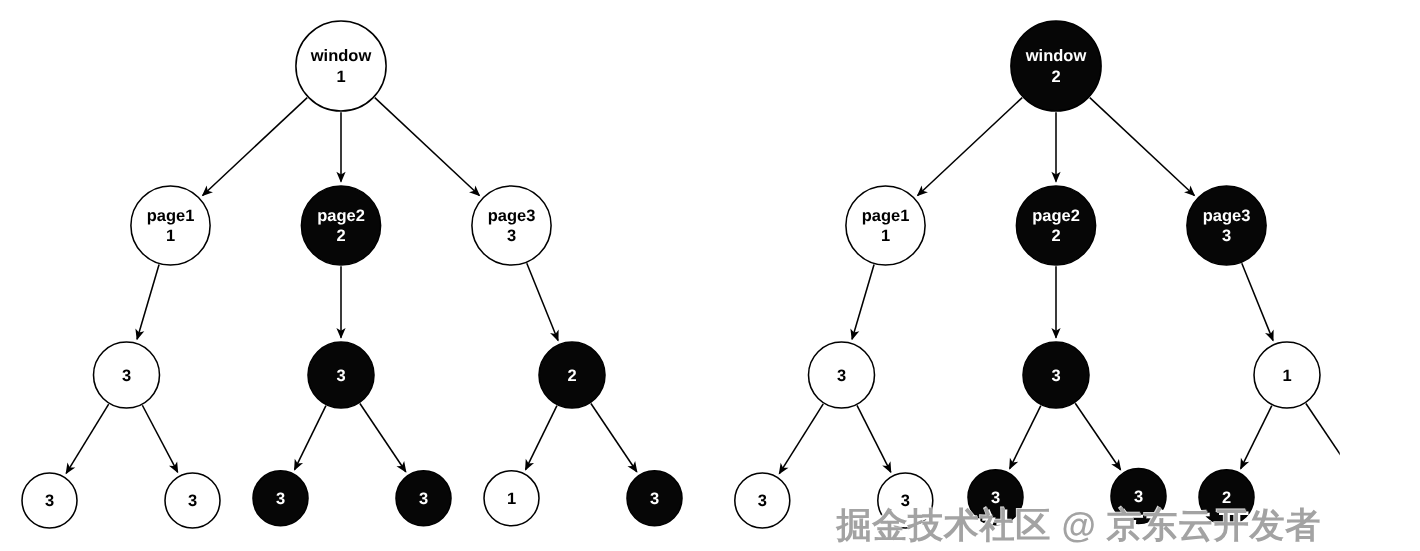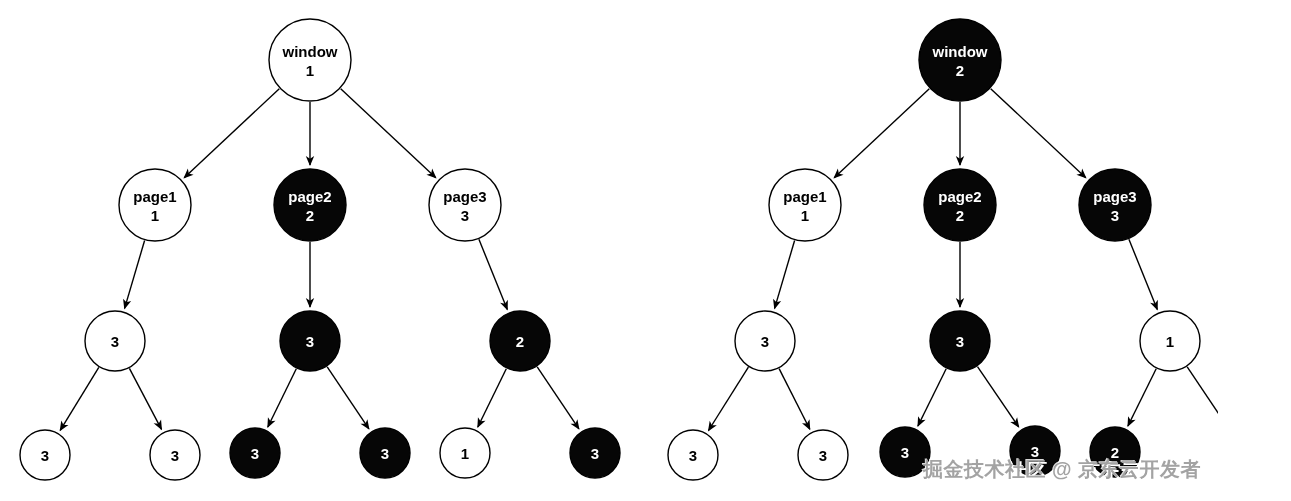--- a/index.html
+++ b/index.html
@@ -24,21 +24,21 @@
     font-family: "Liberation Sans", "DejaVu Sans", sans-serif;
     font-size: 15px;
     font-weight: bold;
     dominant-baseline: central;
     text-anchor: middle;
   }
   .watermark {
     position: absolute;
     top: 456px;
     right: 17px;
-    font-size: 20px;
+    font-size: 32px;
     font-weight: bold;
     letter-spacing: 0.5px;
     white-space: nowrap;
     text-shadow: 2px 2px 0 #ffffff, -1px -1px 0 rgba(255,255,255,0.85);
     user-select: none;
   }
 </style>
 </head>
 <body>
 

